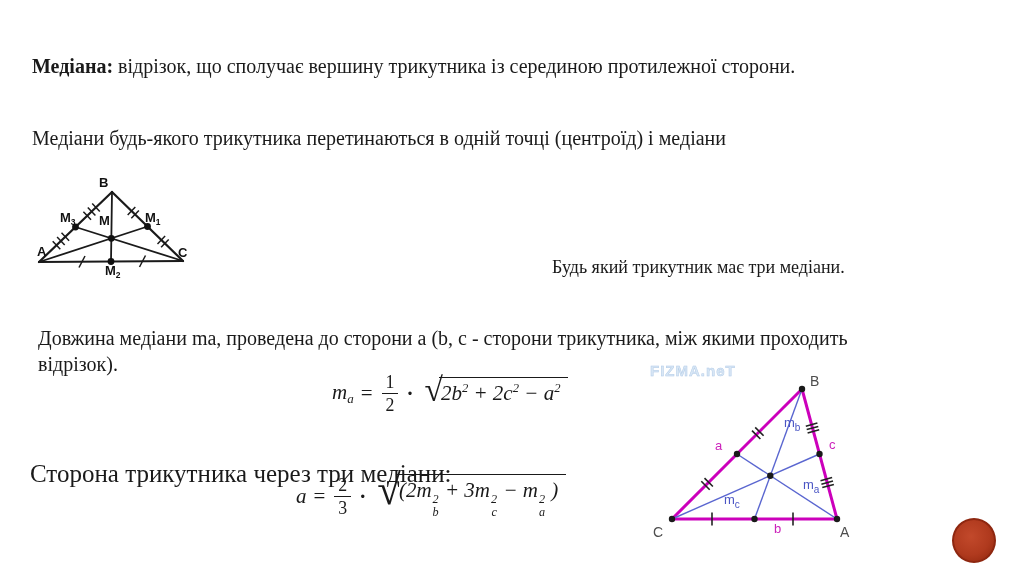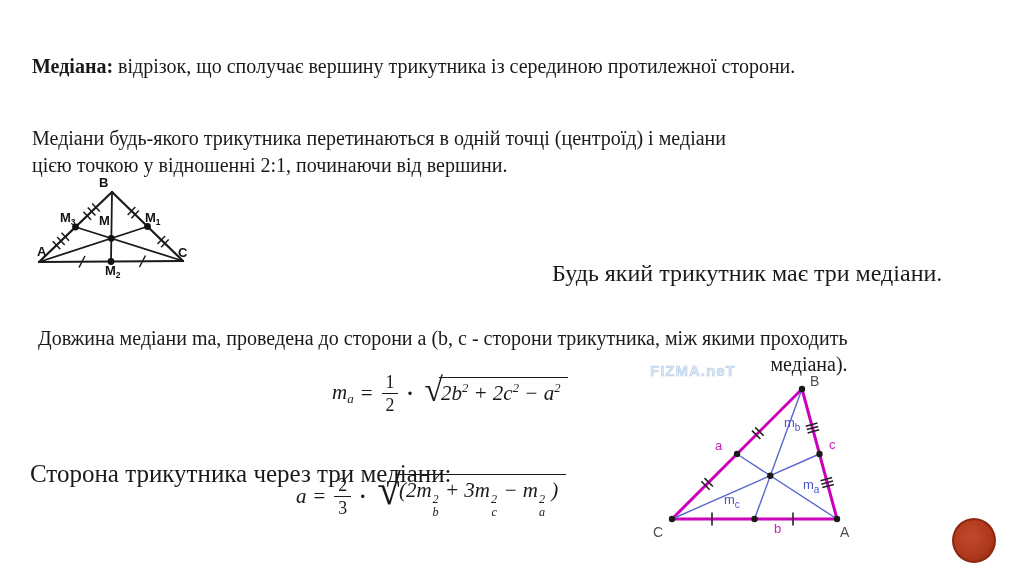--- a/index.html
+++ b/index.html
@@ -4,22 +4,22 @@
 <style>
   html,body{margin:0;padding:0;background:#888;}
   .slide{
     position:relative;width:1024px;height:576px;background:#ffffff;
     overflow:hidden;font-family:"Liberation Serif",serif;color:#1a1a1a;
   }
   .abs{position:absolute;}
   .bodytext{font-size:20px;line-height:27px;white-space:nowrap;}
   .def{left:32px;top:28px;margin-top:25px;}
   .prop{left:32px;top:105px;}
-  .fact{left:552px;top:236px;font-size:24px;}
-  .mlen{left:38px;top:305px;line-height:26px;text-align:right;}
+  .fact{left:552px;top:236px;font-size:18px;}
+  .mlen{left:38px;top:305px;line-height:26px;}
   .sidehead{left:30px;top:435px;font-size:25px;}
   .sidehead::first-letter{font-size:25px;}
   b{font-weight:bold;}
 
   
   .formula{position:absolute;display:flex;align-items:center;
     font-style:italic;font-size:21px;color:#1a1a1a;}
   .f1{left:332px;top:372px;}
   .f2{left:296px;top:474px;}
   .tok sub{font-size:0.62em;font-style:italic;vertical-align:-0.32em;}
@@ -47,21 +47,21 @@
     background:radial-gradient(circle at 42% 40%, #c2492b 0%, #b03a1e 55%, #992c12 85%);
     border:2px solid #8e2710;box-sizing:border-box;}
 </style>
 </head>
 <body>
 
 <div class="slide">
 
   <p class="abs bodytext def"><b>Медіана:</b><span> відрізок, що сполучає вершину трикутника із серединою протилежної сторони.</span></p>
 
-  <p class="abs bodytext prop"><span>Медіани будь-якого трикутника перетинаються в одній точці (центроїд) і медіани</span><br><span>цією точкою у відношенні 2:1, починаючи від вершини.</span></p>
+  <p class="abs bodytext prop"><span>Медіани будь-якого трикутника перетинаються в одній точці (центроїд) і медіани</span><br></p>
 
   <svg class="abs ldsvg" width="230" height="120" viewBox="0 0 230 120">
     <g stroke="#1a1a1a" stroke-width="2.2" stroke-linecap="round">
       <line x1="29" y1="92" x2="102" y2="22"></line>
       <line x1="102" y1="22" x2="173" y2="91"></line>
       <line x1="29" y1="92" x2="173" y2="91"></line>
     </g>
     <g stroke="#1a1a1a" stroke-width="1.8" stroke-linecap="round">
       <line x1="29" y1="92" x2="137.5" y2="56.5"></line>
       <line x1="102" y1="22" x2="101" y2="91.5"></line>
@@ -96,21 +96,21 @@
       <text x="168" y="87">C</text>
       <text x="89" y="55">M</text>
       <text x="50" y="52"><tspan>M</tspan><tspan dy="3" font-size="8.5">3</tspan></text>
       <text x="135" y="52"><tspan>M</tspan><tspan dy="3" font-size="8.5">1</tspan></text>
       <text x="95" y="105"><tspan>M</tspan><tspan dy="3" font-size="8.5">2</tspan></text>
     </g>
   </svg>
 
   <p class="abs bodytext fact">Будь який трикутник має три медіани.</p>
 
-  <p class="abs bodytext mlen"><span>Довжина медіани ma, проведена до сторони a (b, c - сторони трикутника, між якими проходить</span><br><span>медіана).</span></p>
+  <p class="abs bodytext mlen"><span>Довжина медіани ma, проведена до сторони a (b, c - сторони трикутника, між якими проходить</span><br><span>відрізок).</span></p>
 
   <div class="formula f1">
     <span class="tok"><span>m</span><sub>a</sub></span>
     <span class="op">=</span>
     <span class="frac">
       <span class="num">1</span>
       <span class="den">2</span>
     </span>
     <span class="dotop">·</span>
     <span class="sqrt">

